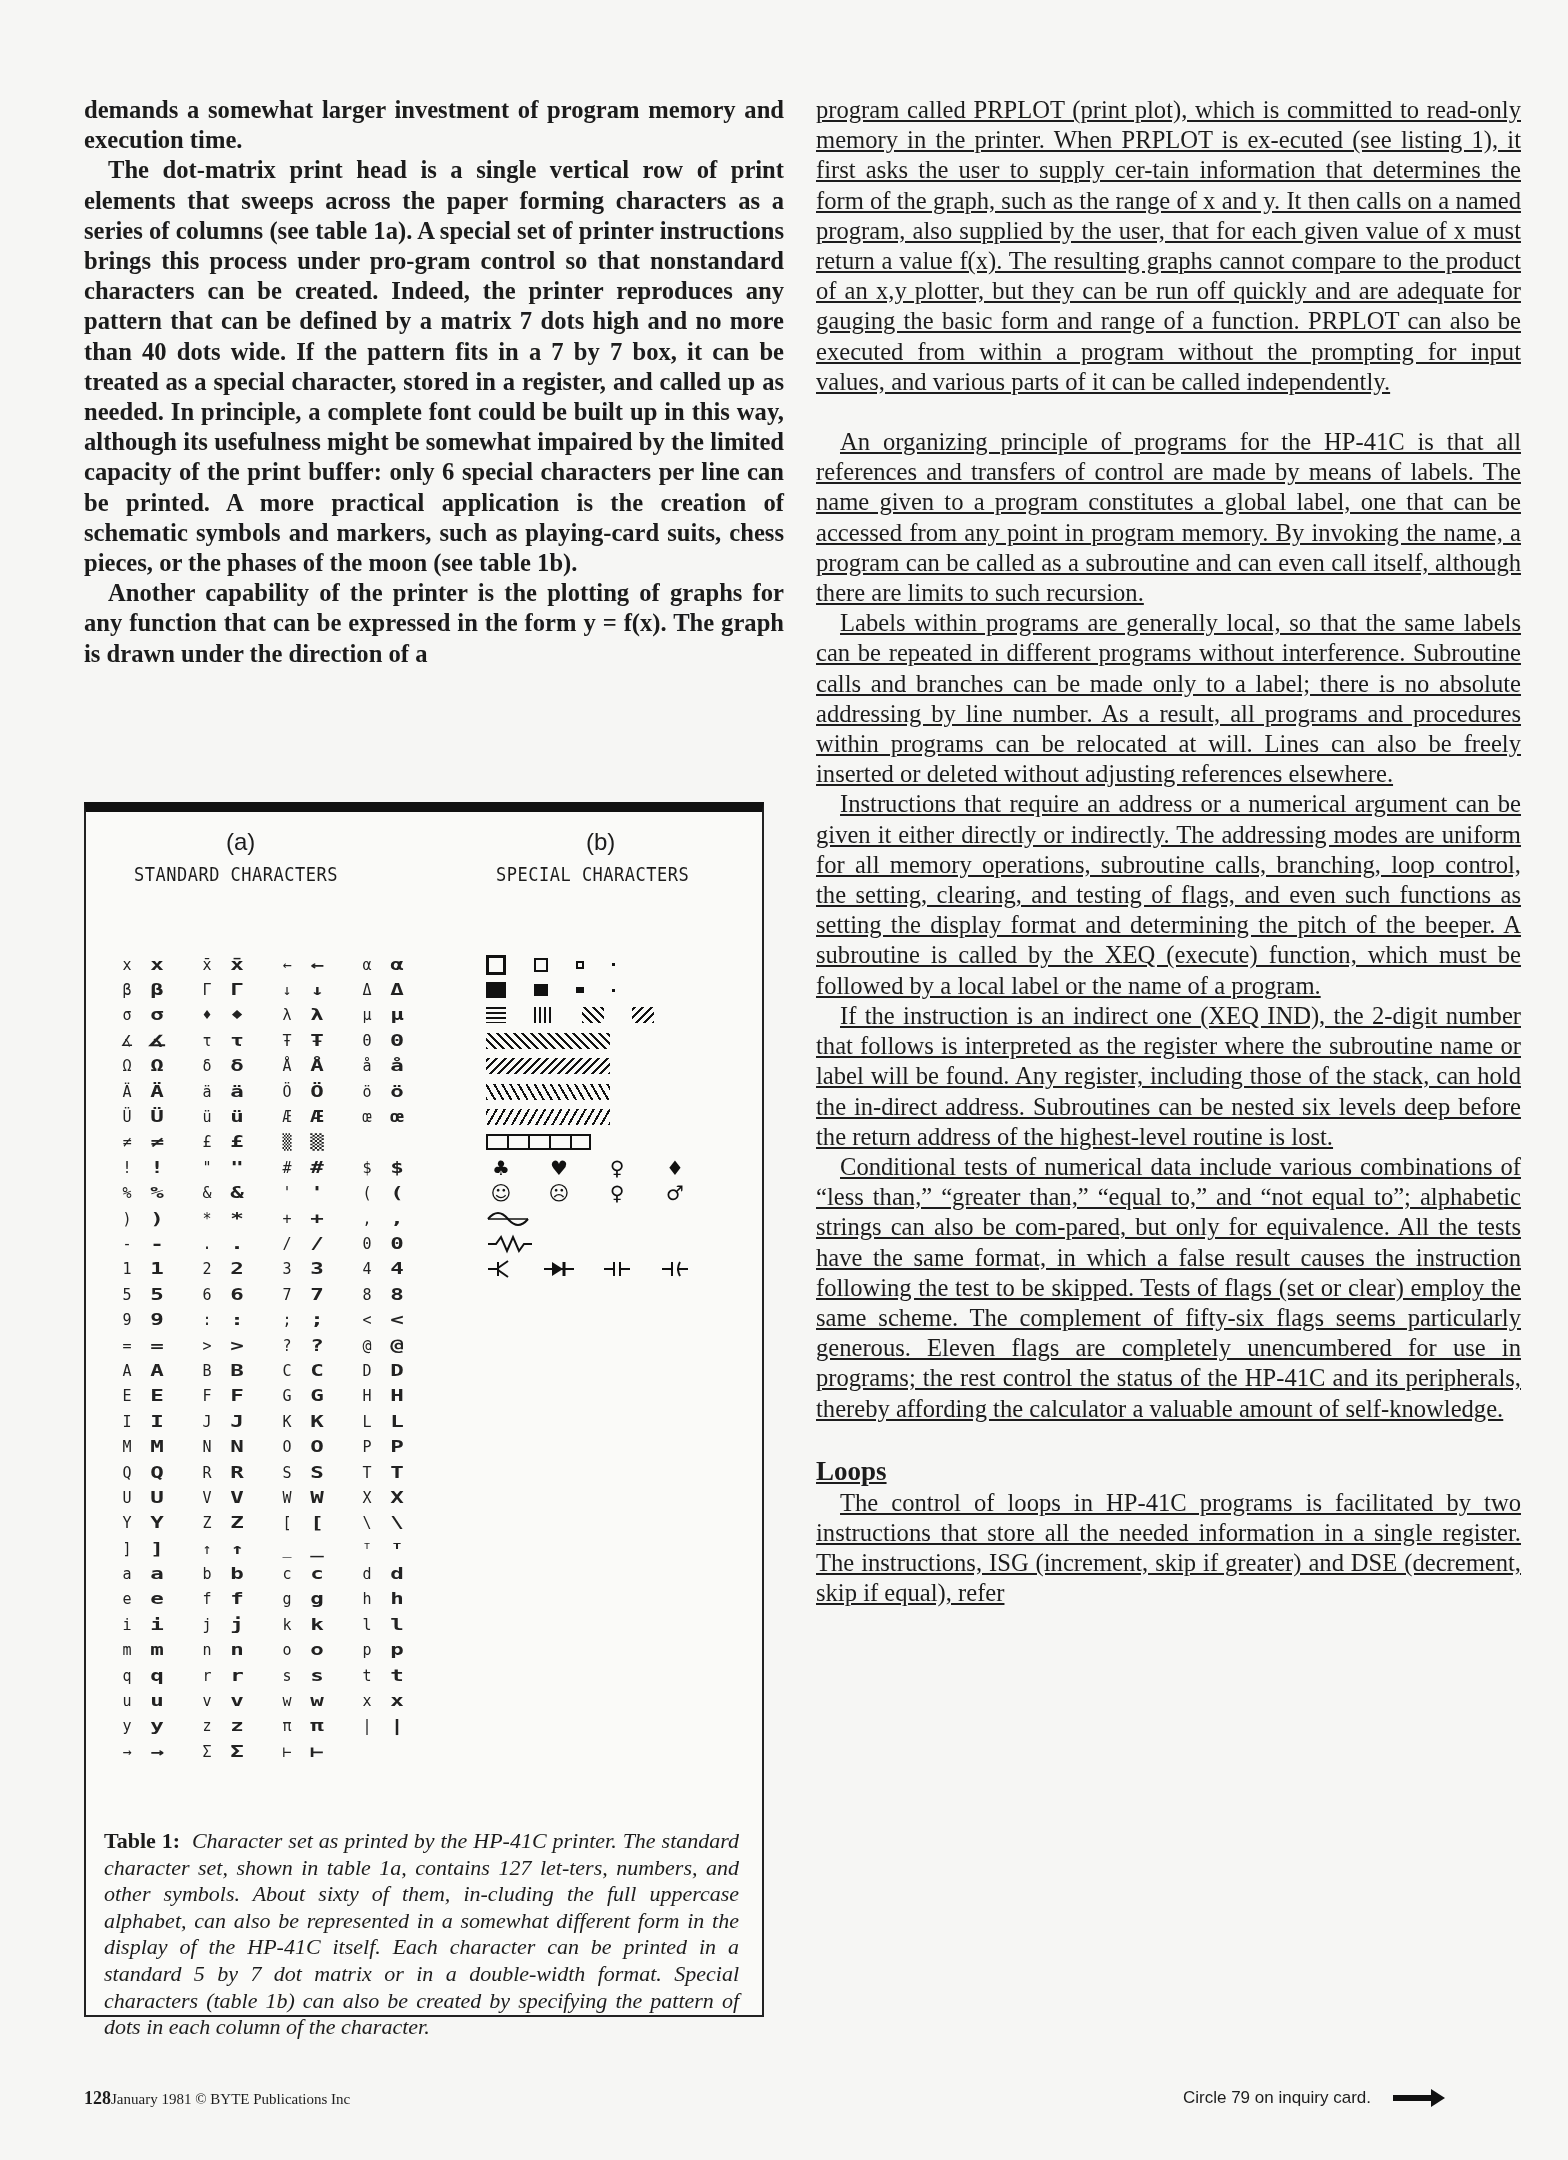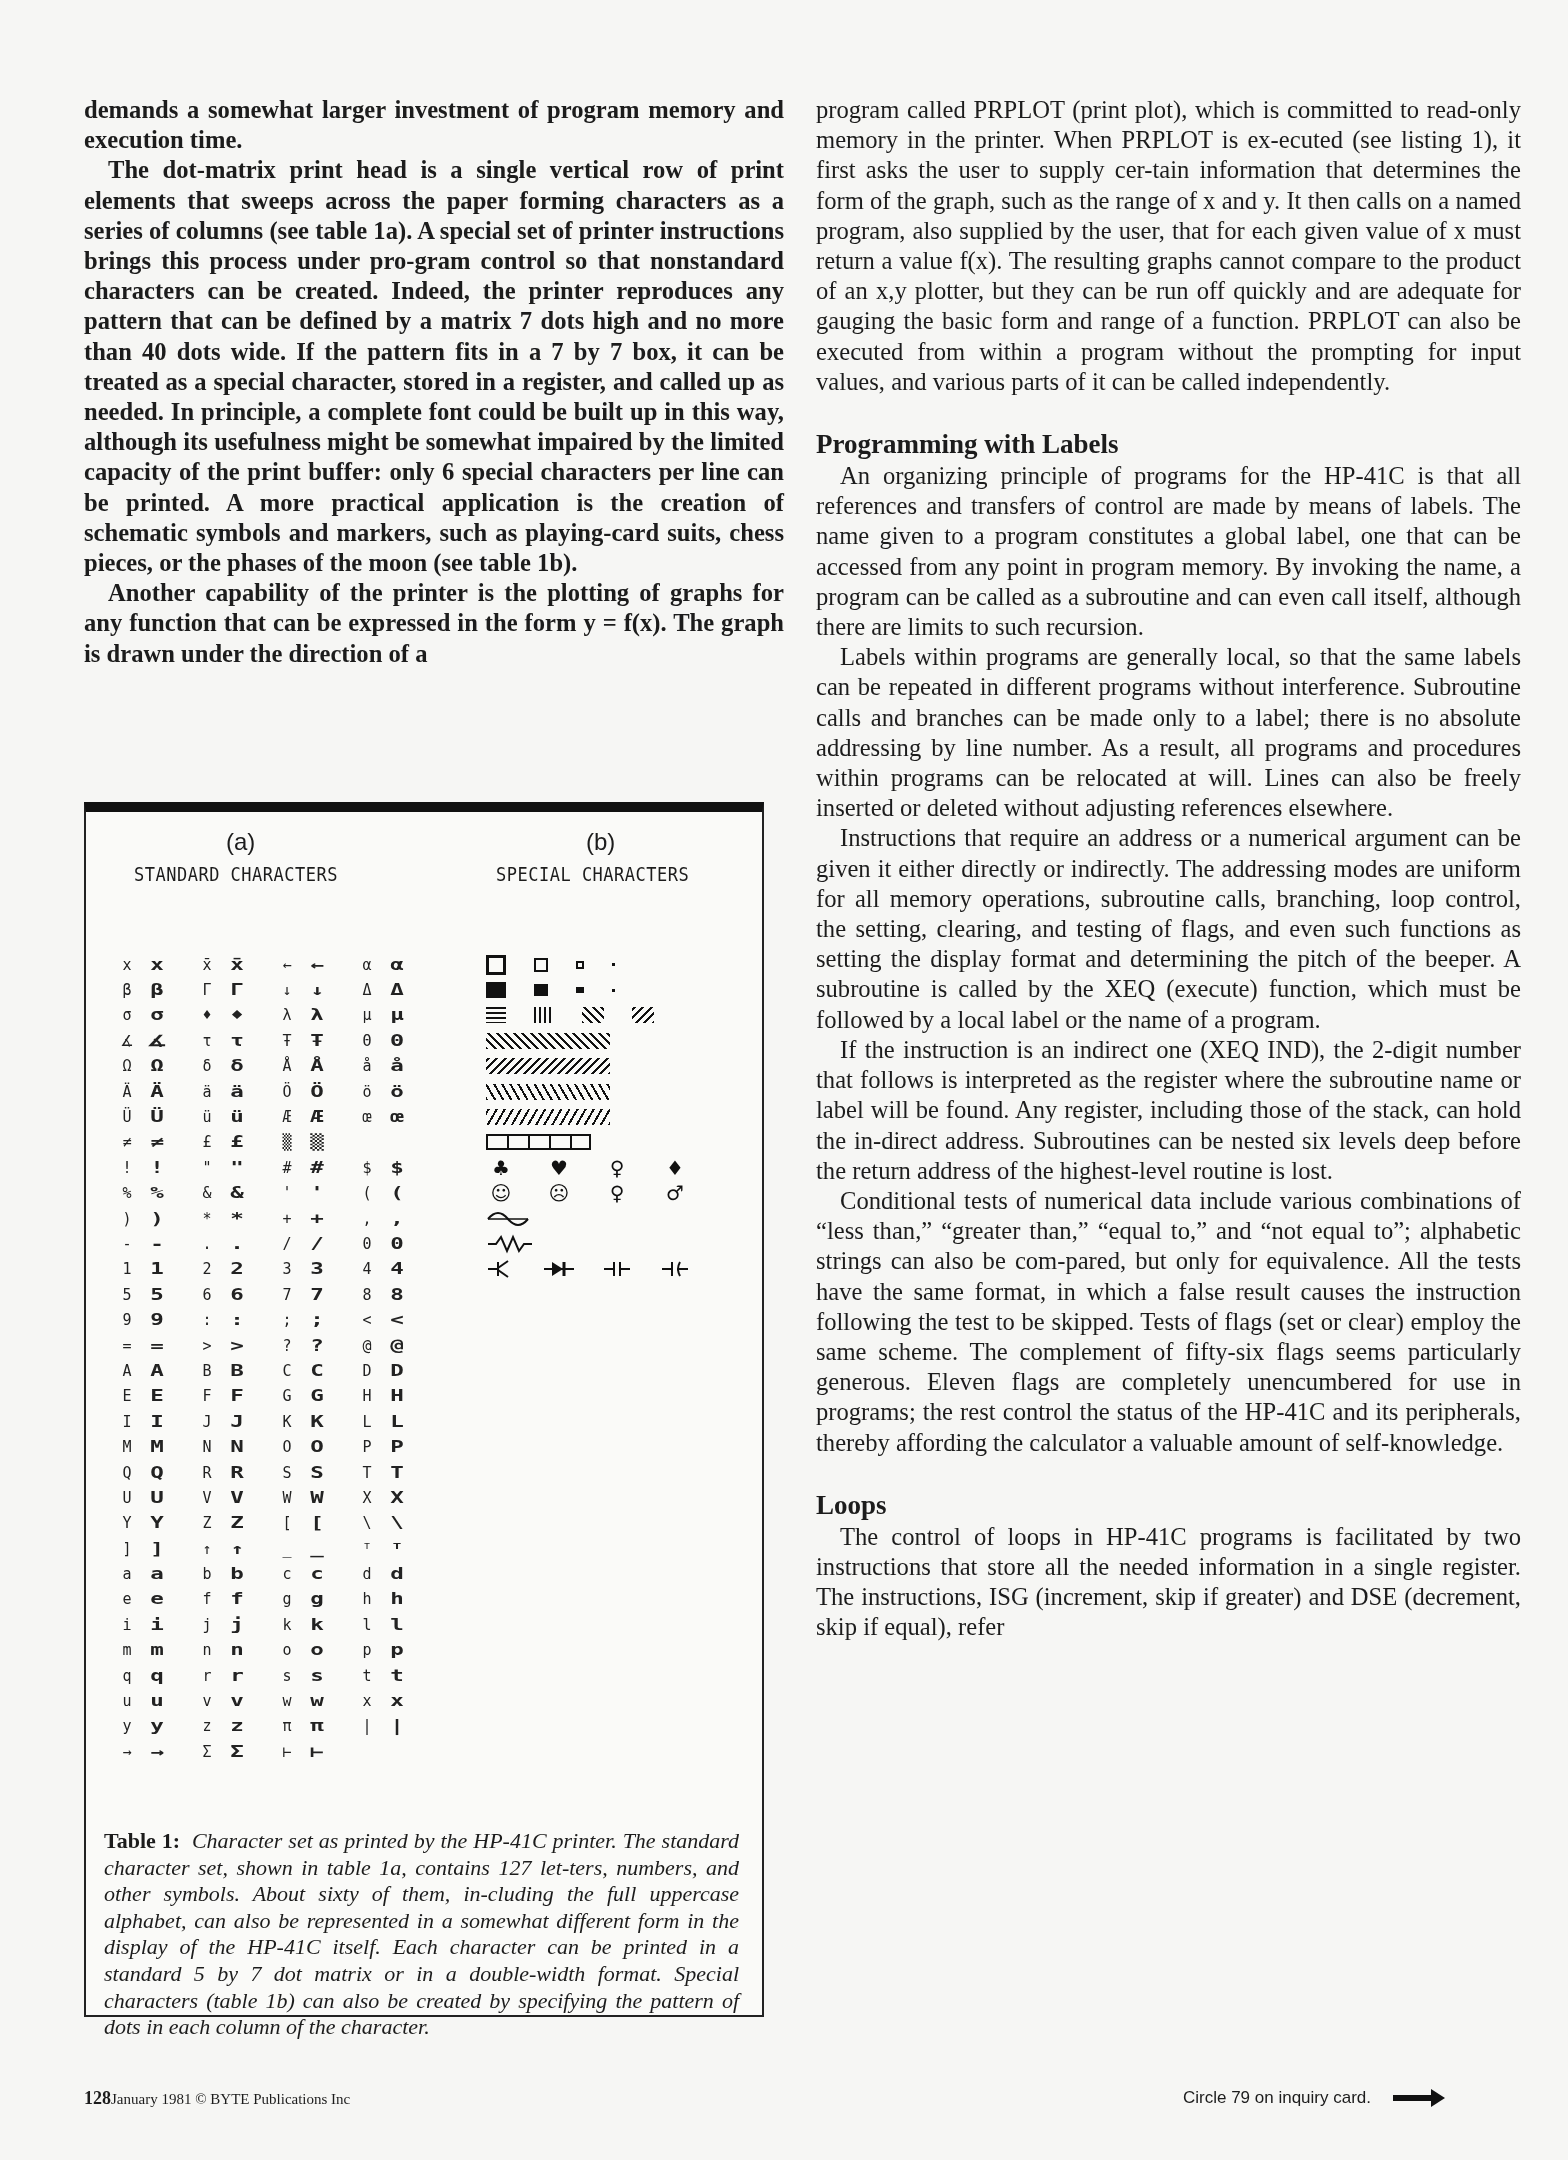--- a/index.html
+++ b/index.html
@@ -3,21 +3,21 @@
 <meta charset="utf-8">
 <style>
   html, body { margin: 0; padding: 0; }
   body {
     width: 1568px; height: 2160px; background: #f6f6f4; color: #1c1c1c;
     position: relative; overflow: hidden;
     font-family: "Liberation Serif", "DejaVu Serif", serif;
   }
   .col { position: absolute; top: 95px; width: 700px; font-size: 24.6px; line-height: 30.2px; }
   .col-left { left: 84px; font-weight: bold; }
-  .col-right { left: 816px; width: 705px; }
+  .col-right { left: 816px; width: 705px; text-decoration: underline; }
   .col p { margin: 0; text-align: justify; text-indent: 24px; hyphens: manual; }
   .col p.noindent { text-indent: 0; }
   .col h2 { margin: 0; font-size: 27px; font-weight: bold; line-height: 34px; }
   .sec-gap { height: 30px; }
 
   
   .table-box {
     position: absolute; left: 84px; top: 802px; width: 680px; height: 1215px;
     border: 2px solid #222; border-top: 10px solid #111; background: #fafaf8; box-sizing: border-box;
   }
@@ -745,21 +745,20 @@
 
   <div class="caption">
     <b>Table 1:</b>&nbsp;
     <span>Character set as printed by the HP-41C printer. The standard character set, shown in table 1a, contains 127 let-ters, numbers, and other symbols. About sixty of them, in-cluding the full uppercase alphabet, can also be represented in a somewhat different form in the display of the HP-41C itself. Each character can be printed in a standard 5 by 7 dot matrix or in a double-width format. Special characters (table 1b) can also be created by specifying the pattern of dots in each column of the character.</span>
   </div>
 </div>
 
 <div class="col col-right">
   <p class="noindent">program called PRPLOT (print plot), which is committed to read-only memory in the printer. When PRPLOT is ex-ecuted (see listing 1), it first asks the user to supply cer-tain information that determines the form of the graph, such as the range of x and y. It then calls on a named program, also supplied by the user, that for each given value of x must return a value f(x). The resulting graphs cannot compare to the product of an x,y plotter, but they can be run off quickly and are adequate for gauging the basic form and range of a function. PRPLOT can also be executed from within a program without the prompting for input values, and various parts of it can be called independently.</p>
   <div class="sec-gap"></div>
-  <h2>Programming with Labels</h2>
   <p>An organizing principle of programs for the HP-41C is that all references and transfers of control are made by means of labels. The name given to a program constitutes a global label, one that can be accessed from any point in program memory. By invoking the name, a program can be called as a subroutine and can even call itself, although there are limits to such recursion.</p>
   <p>Labels within programs are generally local, so that the same labels can be repeated in different programs without interference. Subroutine calls and branches can be made only to a label; there is no absolute addressing by line number. As a result, all programs and procedures within programs can be relocated at will. Lines can also be freely inserted or deleted without adjusting references elsewhere.</p>
   <p>Instructions that require an address or a numerical argument can be given it either directly or indirectly. The addressing modes are uniform for all memory operations, subroutine calls, branching, loop control, the setting, clearing, and testing of flags, and even such functions as setting the display format and determining the pitch of the beeper. A subroutine is called by the XEQ (execute) function, which must be followed by a local label or the name of a program.</p>
   <p>If the instruction is an indirect one (XEQ IND), the 2-digit number that follows is interpreted as the register where the subroutine name or label will be found. Any register, including those of the stack, can hold the in-direct address. Subroutines can be nested six levels deep before the return address of the highest-level routine is lost.</p>
   <p>Conditional tests of numerical data include various combinations of “less than,” “greater than,” “equal to,” and “not equal to”; alphabetic strings can also be com-pared, but only for equivalence. All the tests have the same format, in which a false result causes the instruction following the test to be skipped. Tests of flags (set or clear) employ the same scheme. The complement of fifty-six flags seems particularly generous. Eleven flags are completely unencumbered for use in programs; the rest control the status of the HP-41C and its peripherals, thereby affording the calculator a valuable amount of self-knowledge.</p>
   <div class="sec-gap"></div>
   <h2>Loops</h2>
   <p>The control of loops in HP-41C programs is facilitated by two instructions that store all the needed information in a single register. The instructions, ISG (increment, skip if greater) and DSE (decrement, skip if equal), refer</p>
 </div>
 

